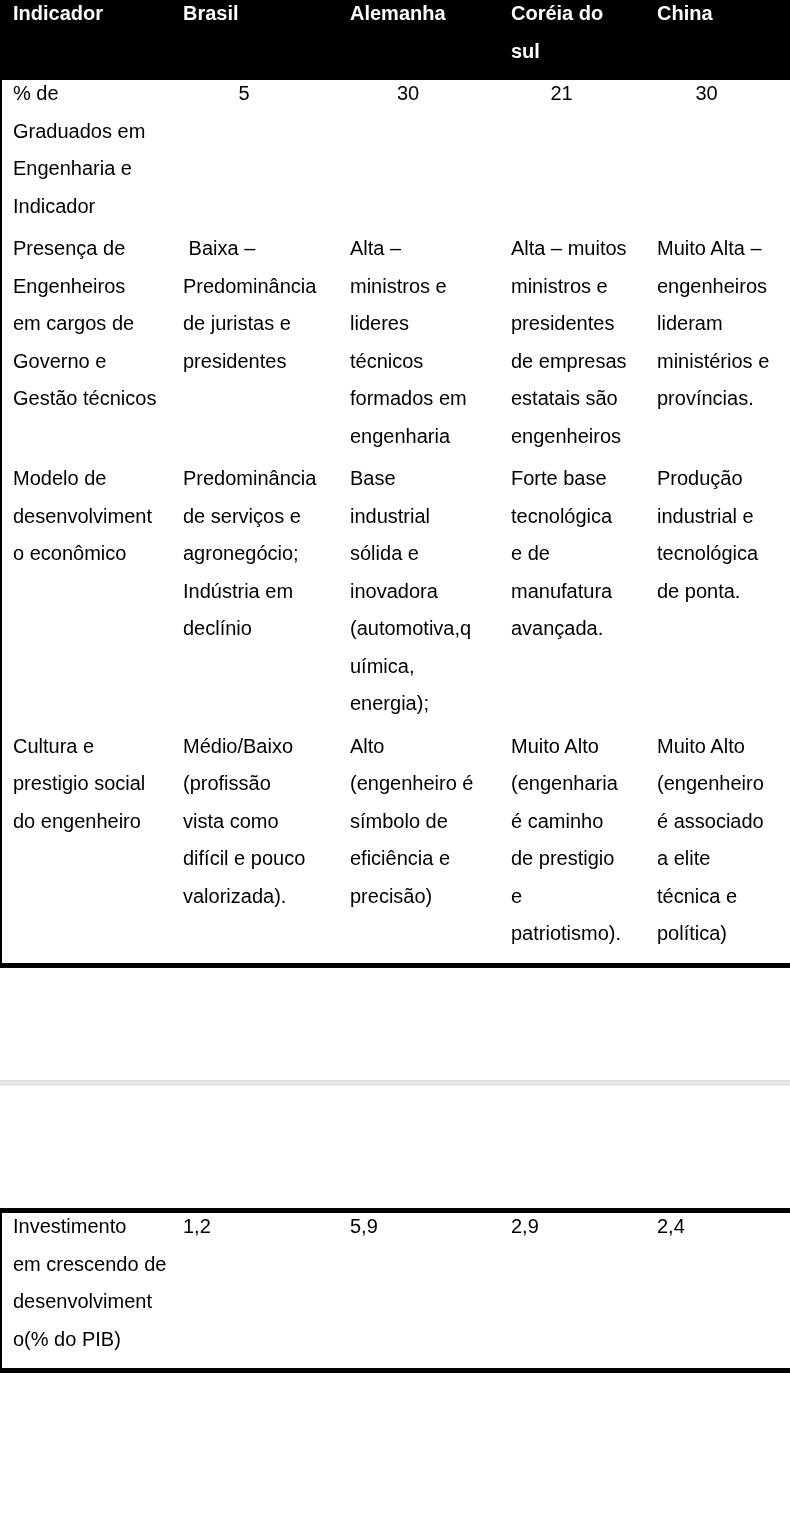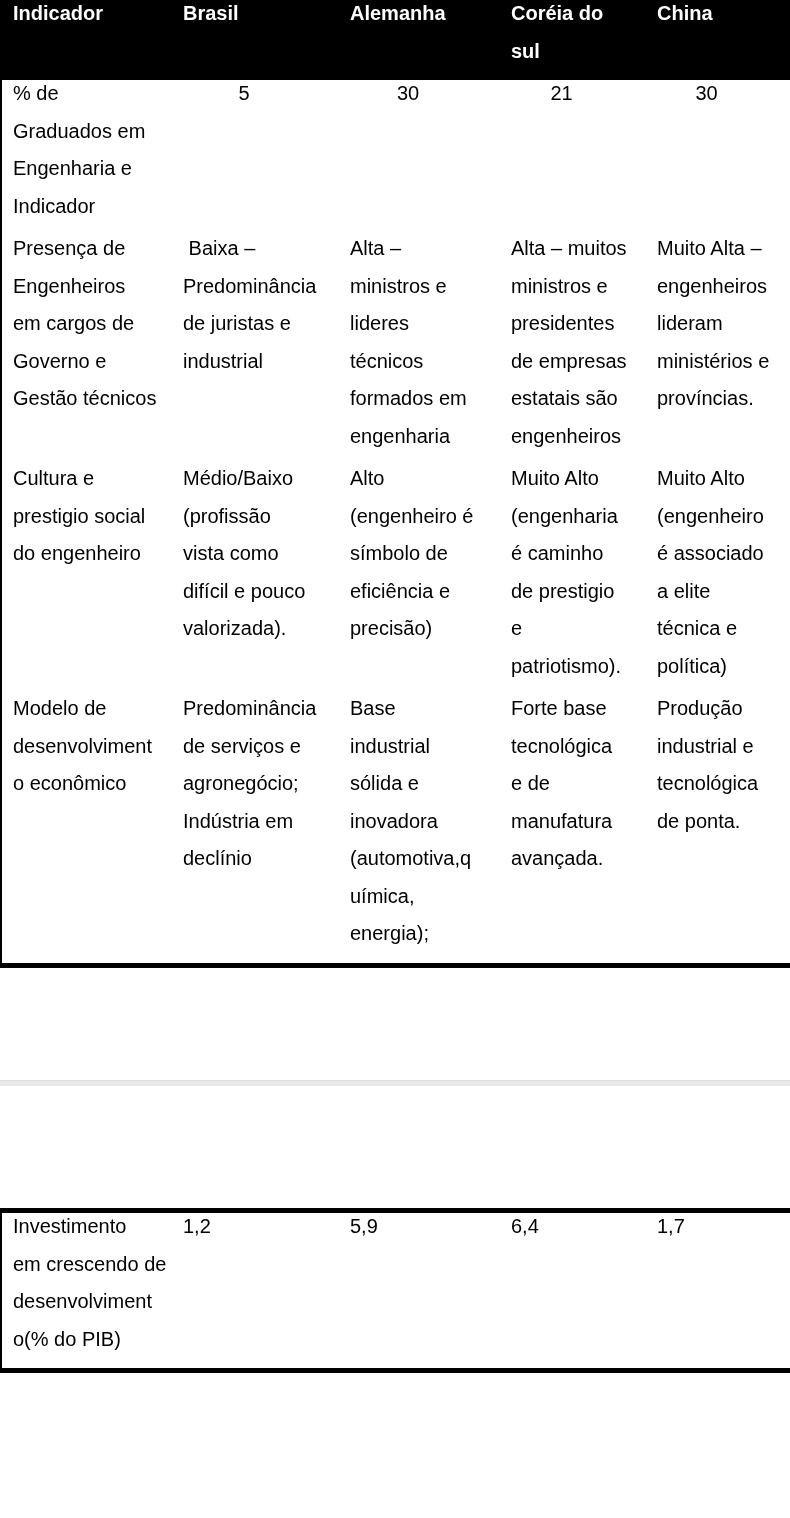--- a/index.html
+++ b/index.html
@@ -52,38 +52,64 @@
       </tr>
       <tr>
         <td><span class="t">Presença de
 Engenheiros
 em cargos de
 Governo e
 Gestão técnicos</span></td>
         <td><span class="t"> Baixa –
 Predominância
 de juristas e
-industrial</span></td>
+presidentes</span></td>
         <td><span class="t">Alta –
 ministros e
 lideres
 técnicos
 formados em
 engenharia</span></td>
         <td><span class="t">Alta – muitos
 ministros e
 presidentes
 de empresas
 estatais são
 engenheiros</span></td>
         <td><span class="t">Muito Alta –
 engenheiros
 lideram
 ministérios e
 províncias.</span></td>
+      </tr>
+      <tr>
+        <td><span class="t">Modelo de
+desenvolviment
+o econômico</span></td>
+        <td><span class="t">Predominância
+de serviços e
+agronegócio;
+Indústria em
+declínio</span></td>
+        <td><span class="t">Base
+industrial
+sólida e
+inovadora
+(automotiva,q
+uímica,
+energia);</span></td>
+        <td><span class="t">Forte base
+tecnológica
+e de
+manufatura
+avançada.</span></td>
+        <td><span class="t">Produção
+industrial e
+tecnológica
+de ponta.</span></td>
       </tr>
       <tr>
         <td><span class="t">Cultura e
 prestigio social
 do engenheiro</span></td>
         <td><span class="t">Médio/Baixo
 (profissão
 vista como
 difícil e pouco
 valorizada).</span></td>
@@ -98,46 +124,20 @@
 de prestigio
 e
 patriotismo).</span></td>
         <td><span class="t">Muito Alto
 (engenheiro
 é associado
 a elite
 técnica e
 política)</span></td>
       </tr>
-      <tr>
-        <td><span class="t">Modelo de
-desenvolviment
-o econômico</span></td>
-        <td><span class="t">Predominância
-de serviços e
-agronegócio;
-Indústria em
-declínio</span></td>
-        <td><span class="t">Base
-industrial
-sólida e
-inovadora
-(automotiva,q
-uímica,
-energia);</span></td>
-        <td><span class="t">Forte base
-tecnológica
-e de
-manufatura
-avançada.</span></td>
-        <td><span class="t">Produção
-industrial e
-tecnológica
-de ponta.</span></td>
-      </tr>
     </tbody>
   </table>
 
   <div class="pagebreak"></div>
 
   <table id="t2" class="tbl">
     <colgroup>
       <col style="width:171px">
         <col style="width:167px">
         <col style="width:161px">
@@ -145,19 +145,19 @@
         <col style="width:145px">
     </colgroup>
     <tbody>
       <tr>
         <td><span class="t">Investimento
 em crescendo de
 desenvolviment
 o(% do PIB)</span></td>
         <td><span class="t">1,2</span></td>
         <td><span class="t">5,9</span></td>
-        <td><span class="t">6,4</span></td>
-        <td><span class="t">1,7</span></td>
+        <td><span class="t">2,9</span></td>
+        <td><span class="t">2,4</span></td>
       </tr>
     </tbody>
   </table>
 
 </div>
 
 </body></html>

